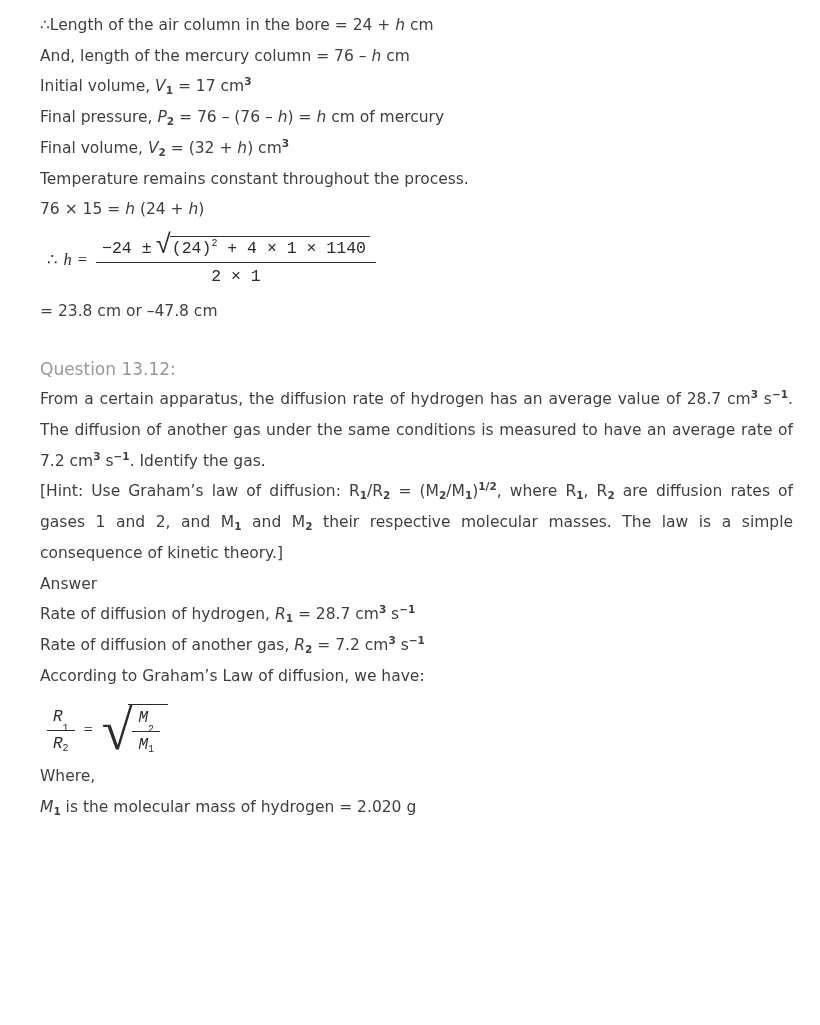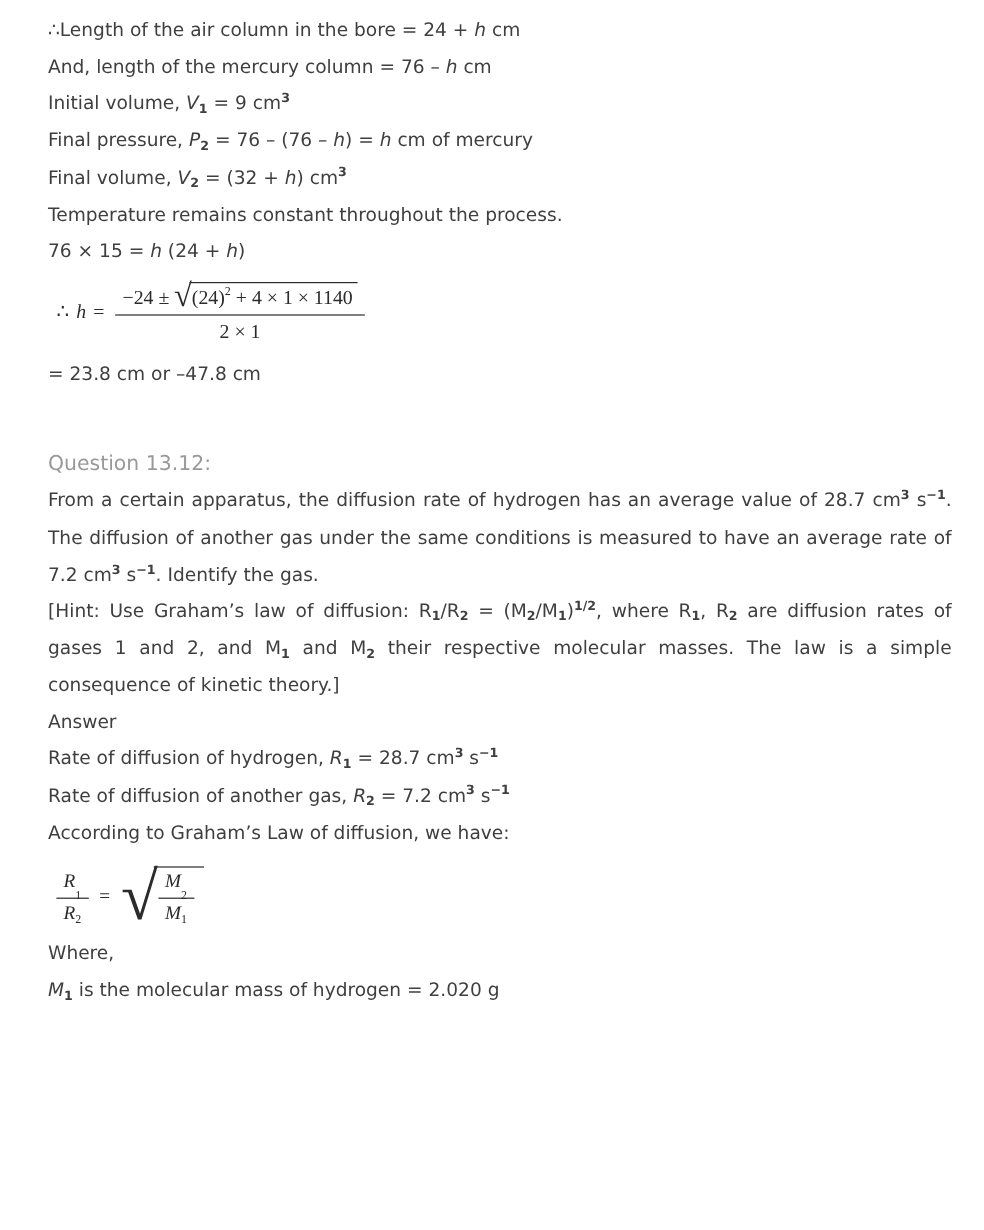--- a/index.html
+++ b/index.html
@@ -23,21 +23,21 @@
     margin: 0;
     font-weight: 400;
   }
   .para.justify {
     text-align: justify;
   }
   .q-heading {
     color: #999999;
     font-size: 17px;
     line-height: 30.7px;
-    margin-top: 44px;
+    margin-top: 27px;
   }
   .line i, .para i { font-style: italic; }
   .line sub, .para sub,
   .line sup, .para sup {
     font-size: 10.5px;
     font-weight: 700;
     line-height: 0;
     position: relative;
     vertical-align: baseline;
   }
@@ -60,20 +60,21 @@
     vertical-align: baseline;
   }
   .formula sup { top: -7px; }
   .formula sub { top: 3px; }
 
   .frac {
     display: inline-flex;
     flex-direction: column;
     align-items: center;
     text-align: center;
+    font-family: Liberation Mono, monospace;
   }
   .frac .num {
     display: inline-flex;
     align-items: flex-end;
     border-bottom: 1px solid #2b2b2b;
     padding: 0 6px 4px 6px;
   }
   .frac .den { padding-top: 4px; }
 
   .sqrt {
@@ -122,21 +123,21 @@
   }
 </style>
 </head>
 <body>
 
 <div class="page">
 
   <div id="part1">
       <div class="line"><span>∴Length of the air column in the bore = 24 + </span><i>h</i><span> cm</span></div>
       <div class="line"><span>And, length of the mercury column = 76 – </span><i>h</i><span> cm</span></div>
-      <div class="line"><span>Initial volume, </span><i>V</i><sub>1</sub><span> = 9 cm</span><sup>3</sup></div>
+      <div class="line"><span>Initial volume, </span><i>V</i><sub>1</sub><span> = 17 cm</span><sup>3</sup></div>
       <div class="line"><span>Final pressure, </span><i>P</i><sub>2</sub><span> = 76 – (76 – </span><i>h</i><span>) = </span><i>h</i><span> cm of mercury</span></div>
       <div class="line"><span>Final volume, </span><i>V</i><sub>2</sub><span> = (32 + </span><i>h</i><span>) cm</span><sup>3</sup></div>
       <div class="line"><span>Temperature remains constant throughout the process.</span></div>
       <div class="line"><span>76 × 15 = </span><i>h</i><span> (24 + </span><i>h</i><span>)</span></div>
     </div>
 
   <div class="formula formula-quadratic">
     <span class="fq-prefix">
       <span>∴</span>
       <i>h</i>

